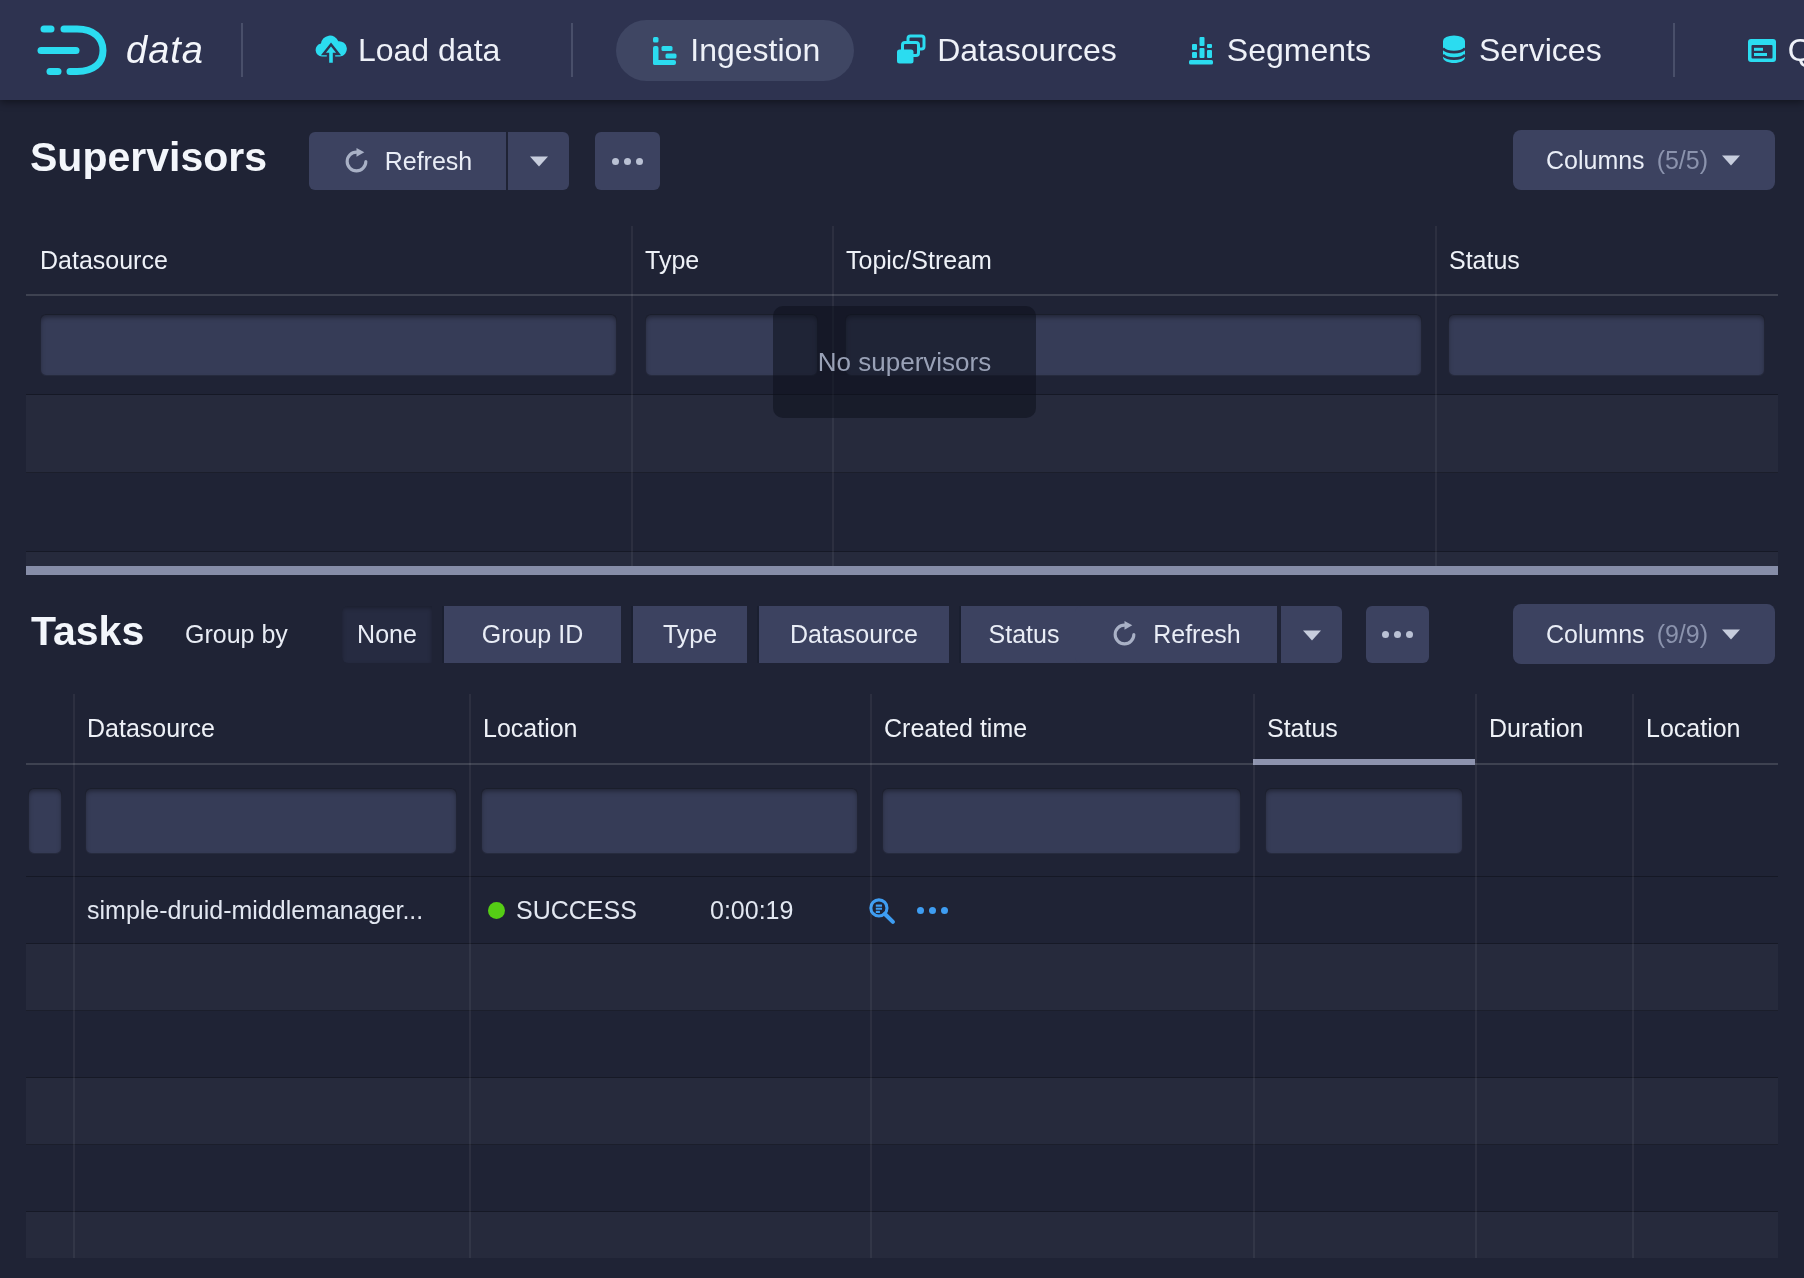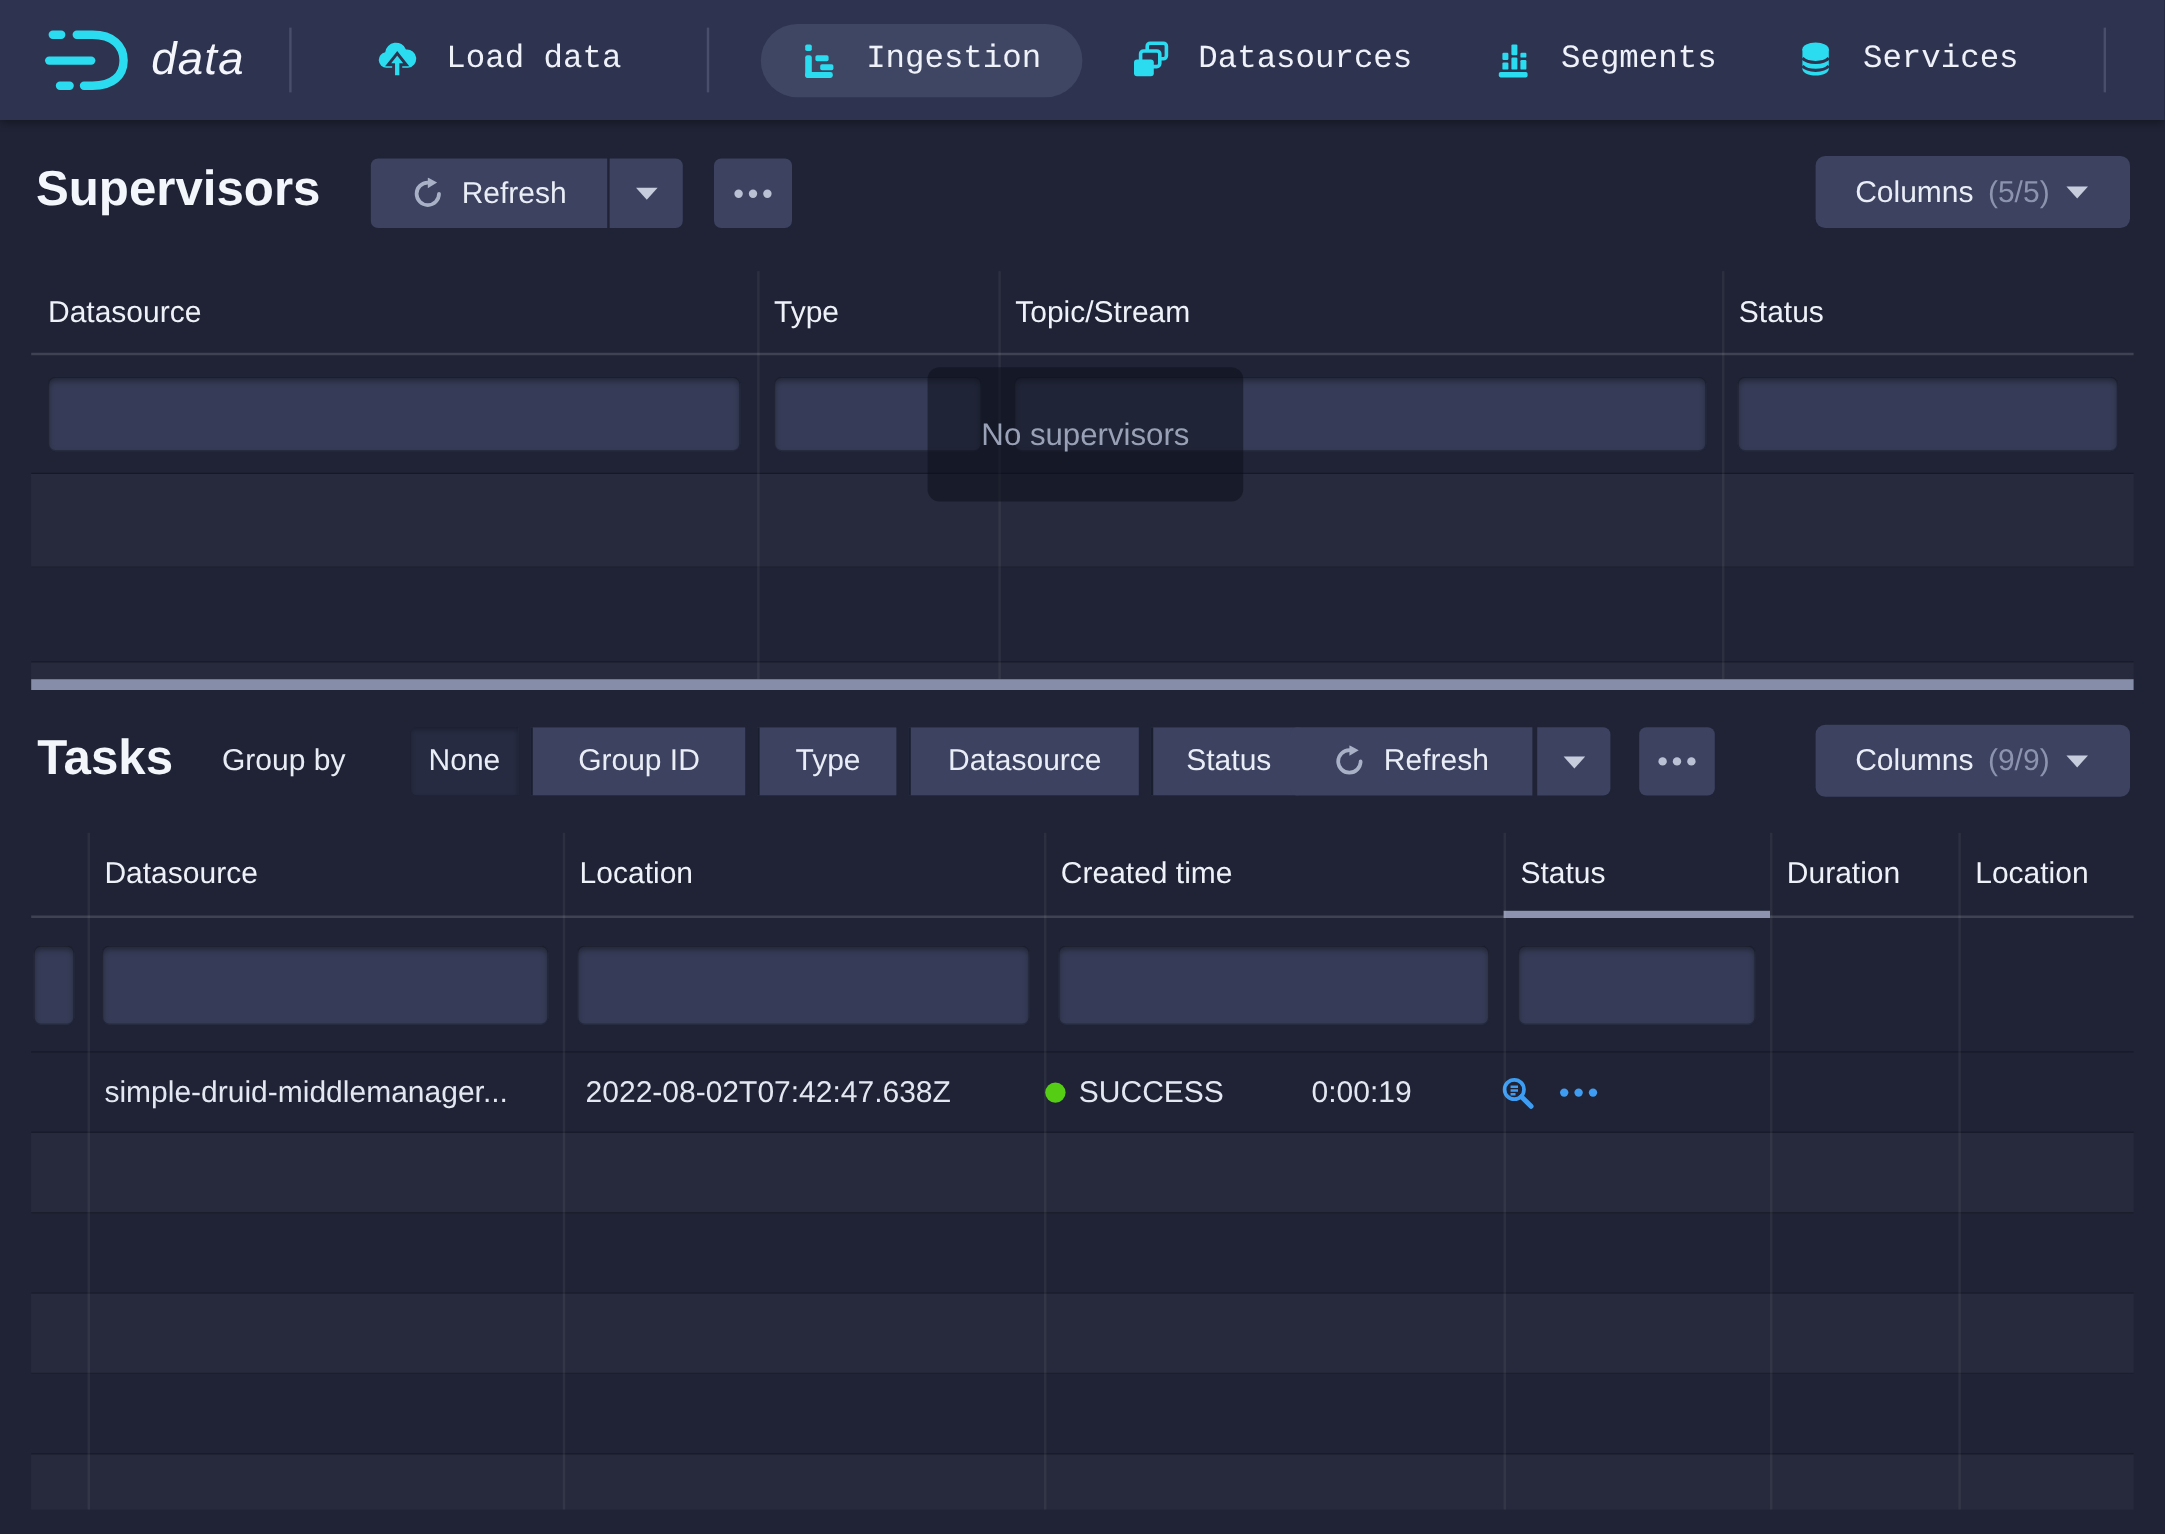--- a/index.html
+++ b/index.html
@@ -29,24 +29,24 @@
     position:absolute;top:0;left:0;width:1804px;height:100px;
     background:var(--navbar-bg);
     display:flex;align-items:center;
     box-shadow:0 2px 8px rgba(0,0,0,0.45);
     z-index:5;
   }
   .brand{display:flex;align-items:center;margin-left:36px;}
   .brand-text{font-size:38px;font-style:italic;color:#f4f6fb;margin-left:14px;letter-spacing:1px;}
   .nav-sep{width:2px;height:54px;background:#494f6a;margin:0 37px;flex:none;}
   .nav-item{
-    display:flex;align-items:center;gap:24px;
-    font-size:27px;color:#eef1f8;
+    display:flex;align-items:center;gap:10px;
+    font-size:32px;color:#eef1f8;
     height:61px;padding:0 22px;margin:0 12px;
-    border-radius:31px;cursor:pointer;white-space:nowrap;font-family:Liberation Mono, monospace;
+    border-radius:31px;cursor:pointer;white-space:nowrap;
   }
   .nav-item.active{background:var(--pill-bg);padding:0 34px;margin:0 6px;}
   .nav-icon{color:var(--accent);flex:none;display:block;}
   
   .view-title{position:absolute;font-size:41px;font-weight:600;color:#f3f6fb;}
   .btn{
     background:var(--btn-bg);border:none;color:#e9edf6;
     font-family:inherit;font-size:25px;
     display:flex;align-items:center;justify-content:center;
     cursor:pointer;
@@ -316,21 +316,20 @@
     <div class="fcell" style="width:222px;">
         <input class="finput" style="width: 198px; height: 66px; margin: 0px 12px;">
       </div>
     <div class="fcell" style="width:157px;"></div>
     <div class="fcell" style="width:146px;"></div>
   </div>
 
   <div class="trow" style="height:67px;">
     <div class="cell" style="width:47px;"></div>
     <div class="cell" style="width:401px;">simple-druid-middlemanager...</div>
-    <div class="cell" style="width:383px;">2022-08-02T07:42:47.638Z</div>
     <div class="cell" style="width:222px;">
       <span class="status-dot"></span>
       <span>SUCCESS</span>
     </div>
     <div class="cell" style="width:157px;">0:00:19</div>
     <div class="cell" style="width:146px;gap:21px;">
       <svg style="color:var(--action-blue);" width="29" height="29" viewBox="0 0 28 28">
         <circle cx="11.5" cy="11.5" r="7.8" stroke="currentColor" stroke-width="3" fill="none"></circle>
         <path d="M17.3 17.3 L25 25" stroke="currentColor" stroke-width="4" stroke-linecap="round"></path>
         <path d="M8.5 9.3 h6 M8.5 12.3 h6 M8.5 15.3 h4" stroke="currentColor" stroke-width="2"></path>

